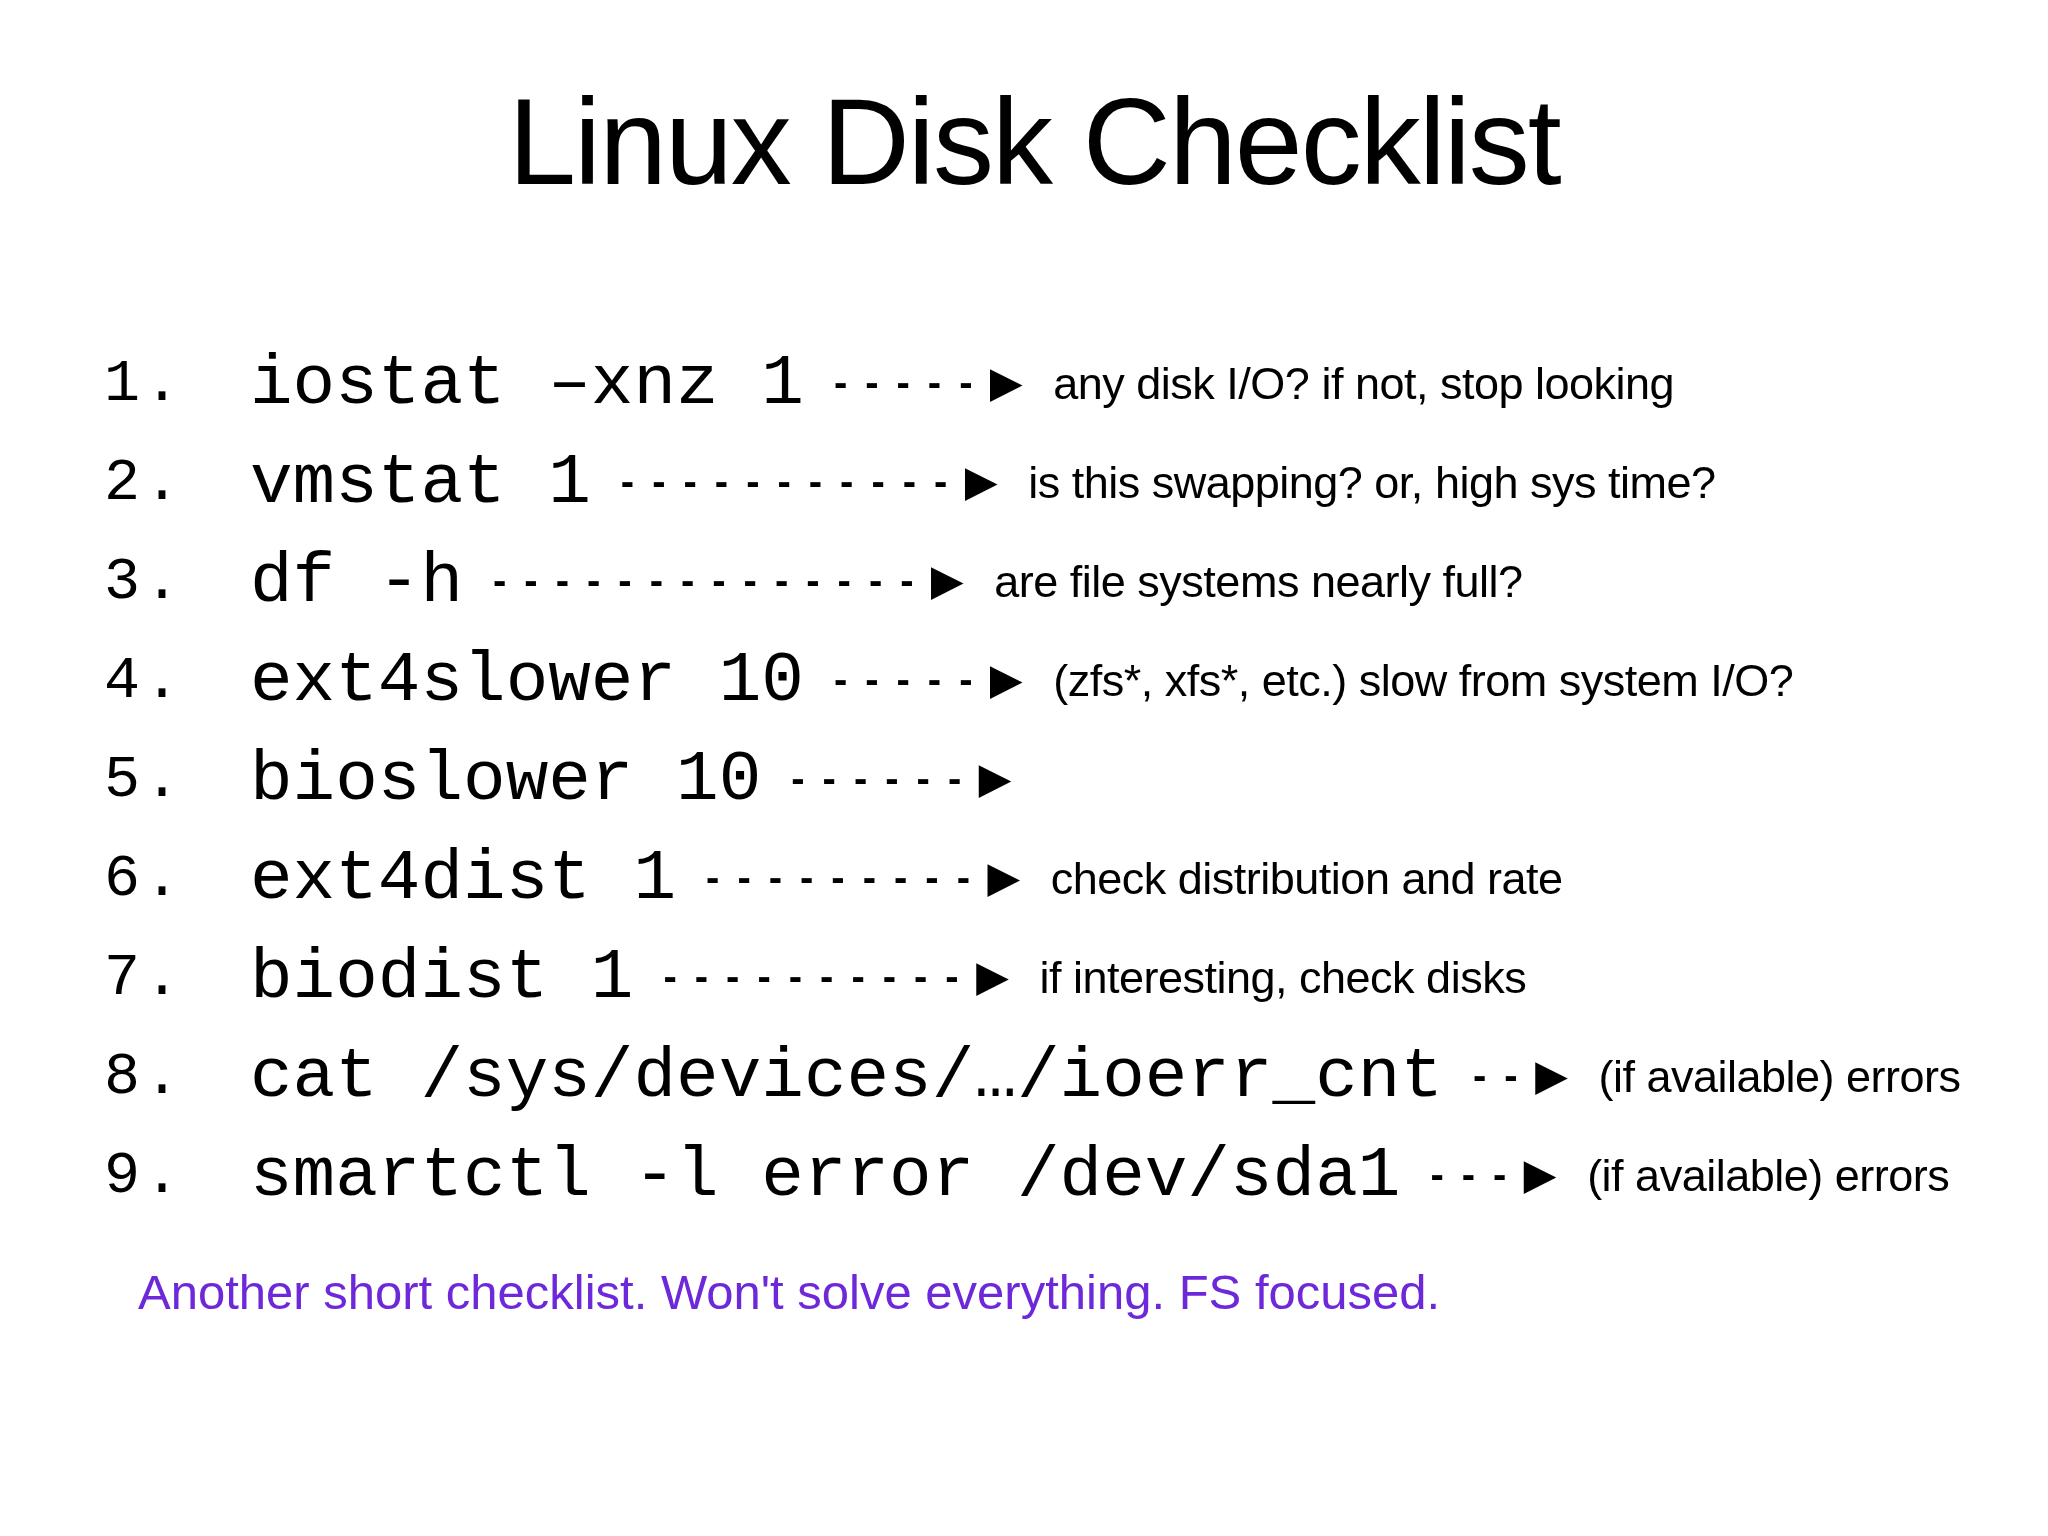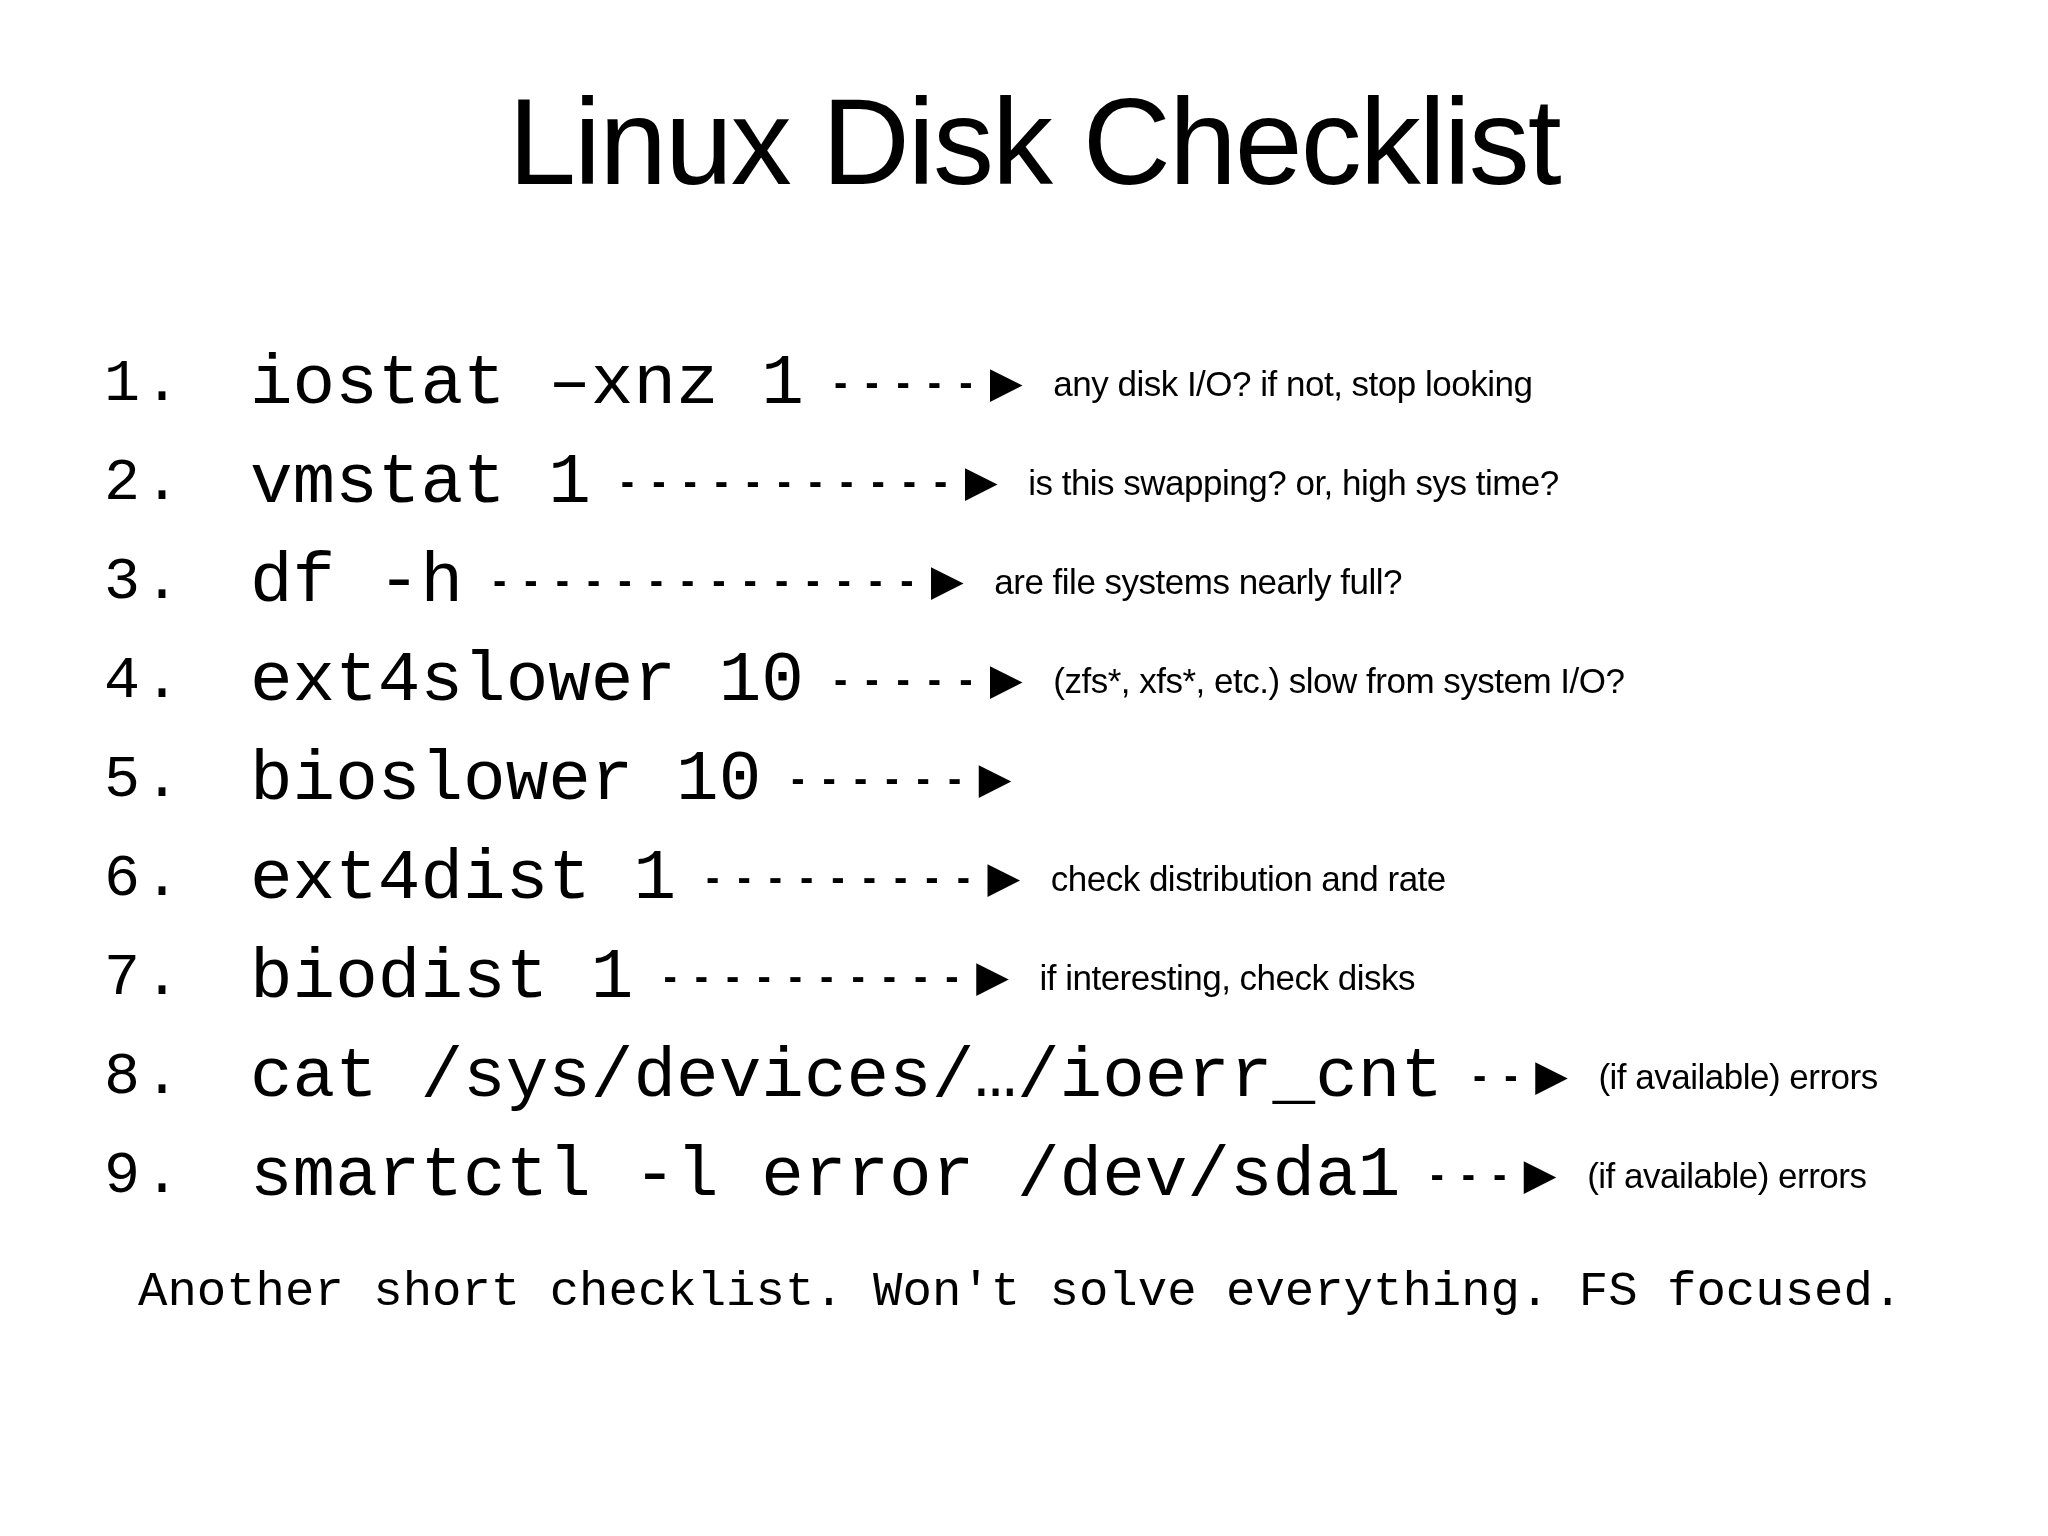--- a/index.html
+++ b/index.html
@@ -56,32 +56,32 @@
     font-size: 40px;
     font-weight: 700;
     letter-spacing: 18px;
     margin-left: 30px;
     margin-right: 14px;
     position: relative;
     top: -2px;
   }
   .desc {
     font-family: "Liberation Sans", sans-serif;
-    font-size: 35px;
+    font-size: 45px;
     letter-spacing: -0.5px;
   }
   .footer {
     position: absolute;
     top: 1258px;
     left: 138px;
     margin: 0;
-    font-family: Liberation Mono, monospace;
+    font-family: Liberation Sans, sans-serif;
     font-size: 49px;
     line-height: 69px;
-    color: #000000;
+    color: #6d28d9;
   }
 </style>
 </head>
 <body>
 
 <div class="slide">
 
   <h1 class="title">Linux Disk Checklist</h1>
 
   <div class="checklist">

